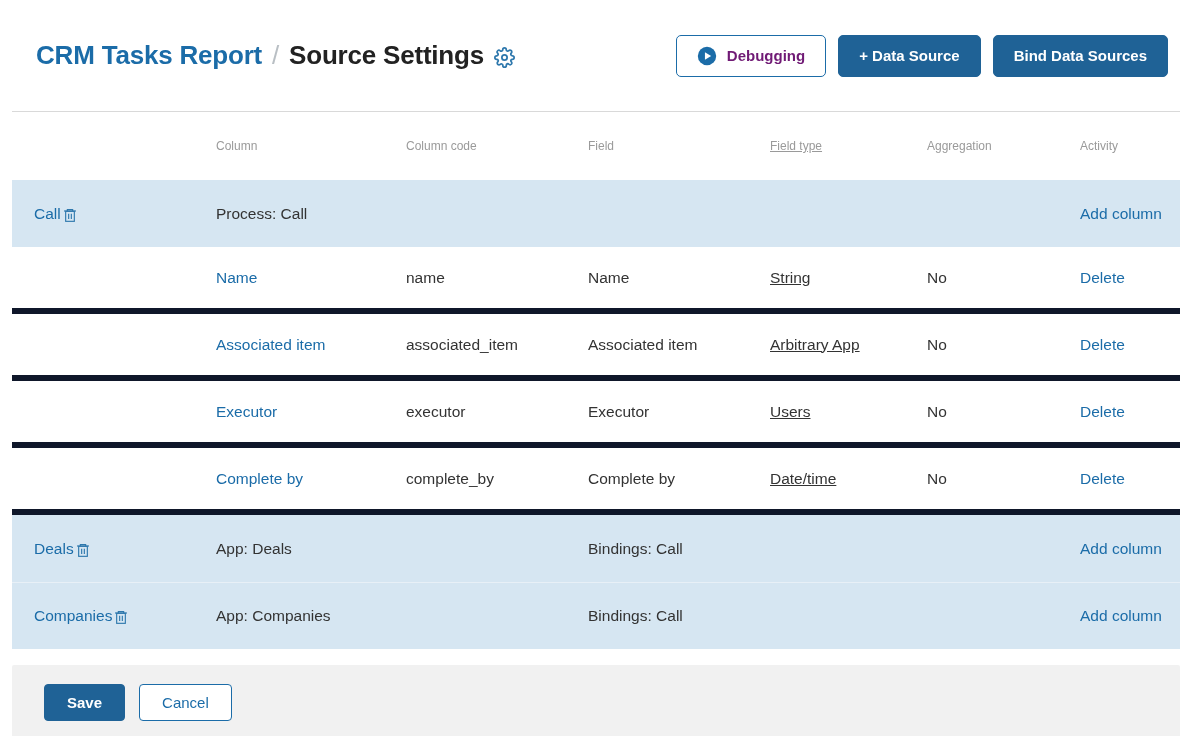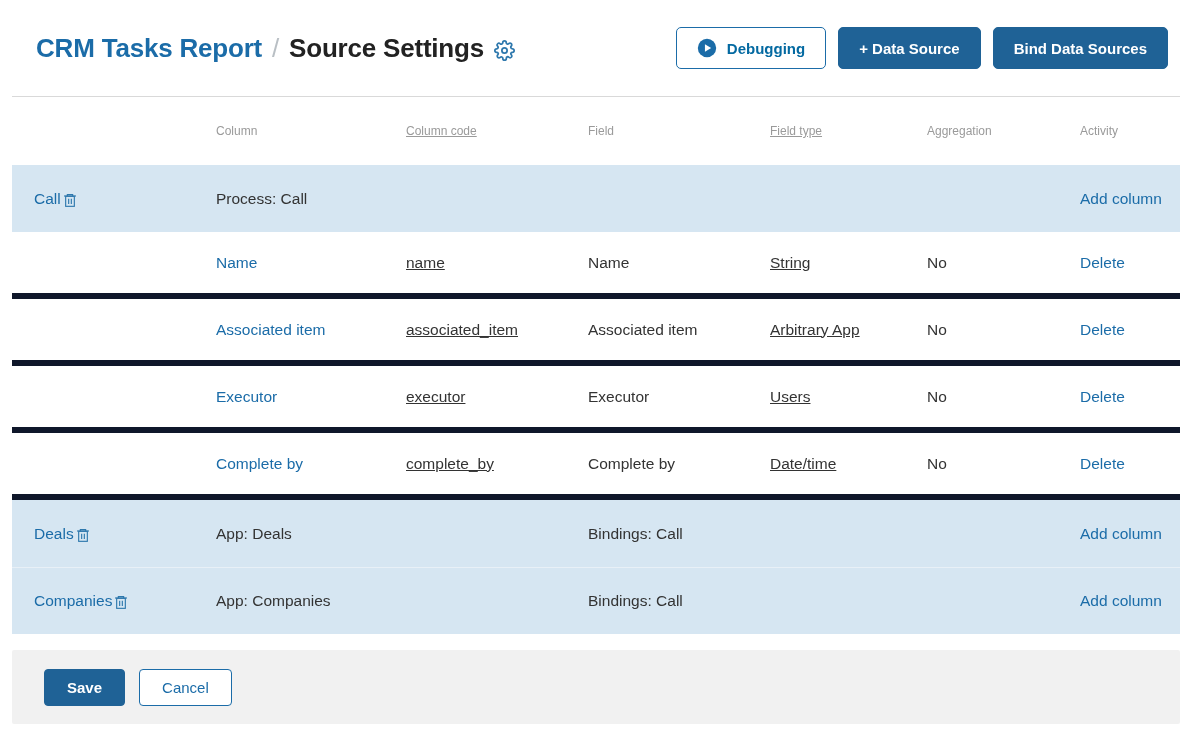--- a/index.html
+++ b/index.html
@@ -15,21 +15,21 @@
 
   .page {
     position: relative;
     width: 1192px;
     height: 736px;
     overflow: hidden;
   }
 
   
   .header {
-    height: 97px;
+    height: 112px;
     padding: 0 12px 0 24px;
     display: flex;
     align-items: center;
     justify-content: space-between;
     border-bottom: 1px solid #d9d9d9;
     margin: 0 12px;
     width: calc(100% - 24px);
   }
 
   .breadcrumb {
@@ -75,21 +75,21 @@
     border-radius: 5px;
     cursor: pointer;
     display: inline-flex;
     align-items: center;
     justify-content: center;
     white-space: nowrap;
     line-height: 1;
   }
   .btn-outline {
     background: #ffffff;
-    color: #0369a1;
+    color: #701a75;
     border: 1px solid #1b6ca8;
     height: 42px;
     padding: 0 20px;
     gap: 10px;
   }
   .btn-primary {
     background: #1f6296;
     color: #ffffff;
     border: 1px solid #1f6296;
     height: 42px;
@@ -124,21 +124,21 @@
     font-size: 15.5px;
     color: #333333;
   }
   .row.group-row + .row.group-row {
     border-top: 1px solid #e8f0f7;
   }
 
   
   .c-handle    { width: 182px; flex: 0 0 182px; }
   .c-column    { width: 190px; flex: 0 0 190px; }
-  .c-code      { width: 182px; flex: 0 0 182px; text-decoration: underline; }
+  .c-code      { width: 182px; flex: 0 0 182px; }
   .c-field     { width: 182px; flex: 0 0 182px; }
   .c-ftype     { width: 157px; flex: 0 0 157px; text-decoration: underline; }
   .c-agg       { width: 153px; flex: 0 0 153px; }
   .c-activity  { flex: 1 1 auto; }
 
   .link {
     color: #1b6ca8;
     text-decoration: none;
     cursor: pointer;
   }

